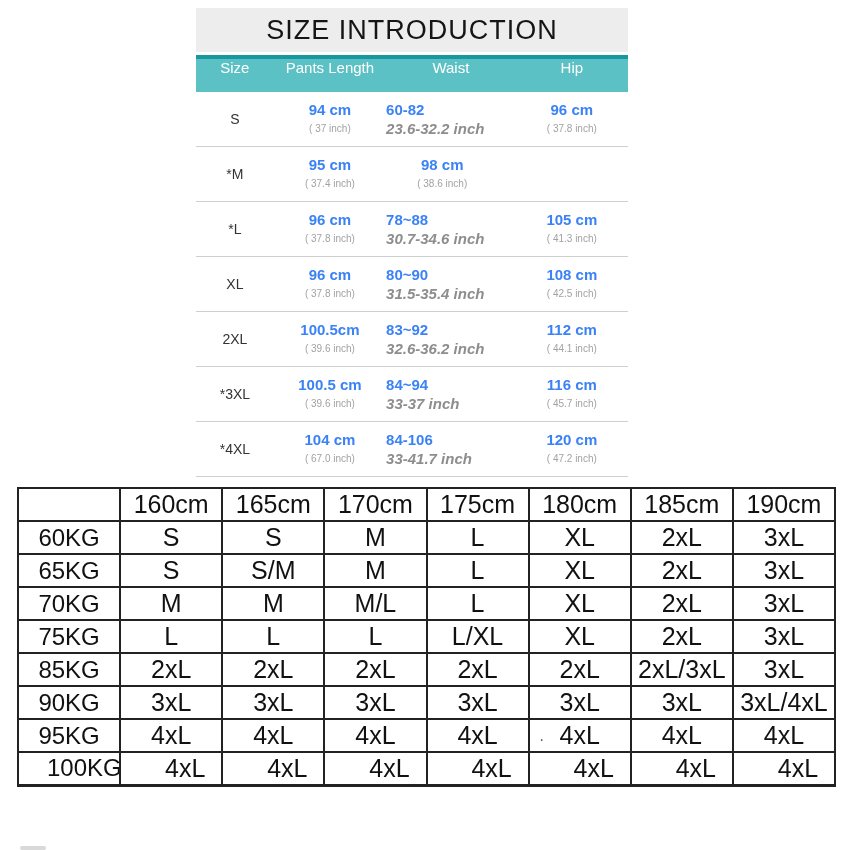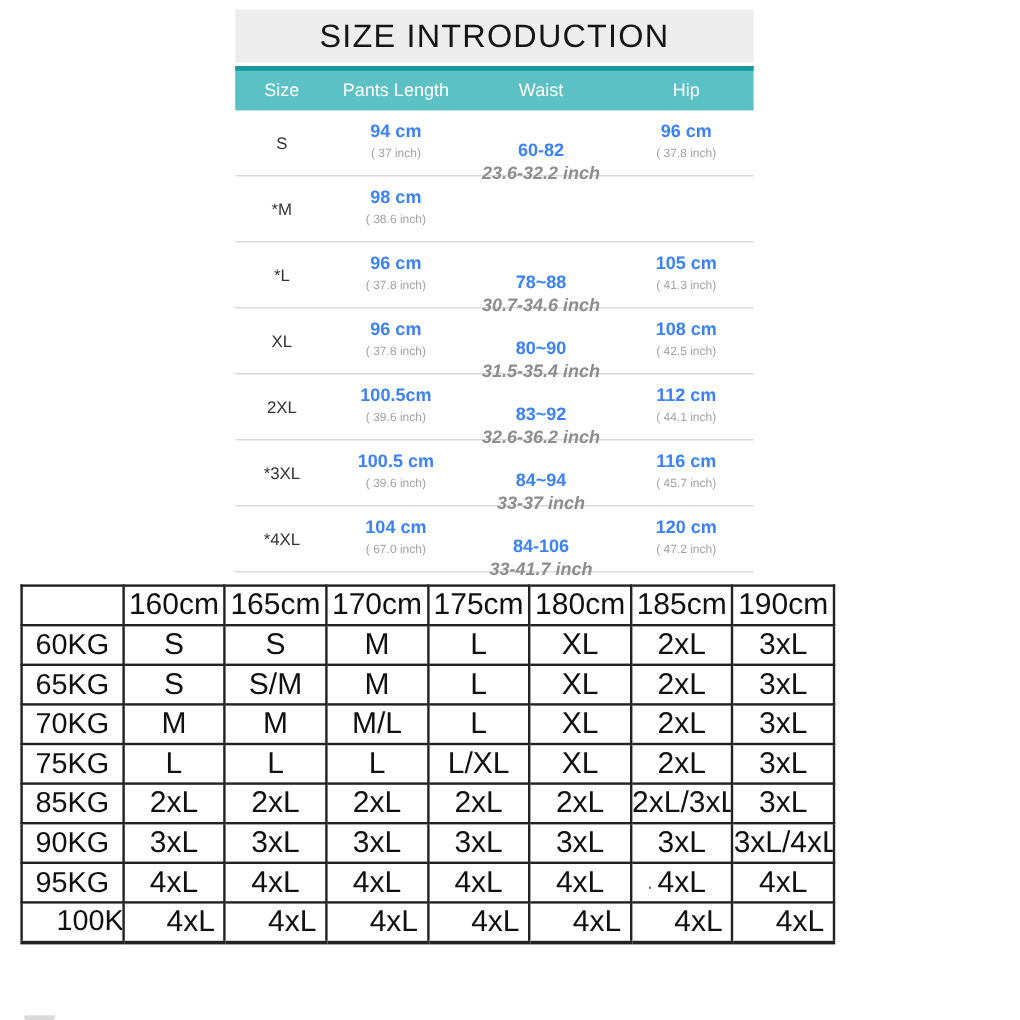--- a/index.html
+++ b/index.html
@@ -11,37 +11,37 @@
   html,body{width:850px;height:850px;background:#ffffff;
     font-family:"Liberation Sans","DejaVu Sans",sans-serif;}
   body{position:relative;overflow:hidden;}
 
   
   .size-intro{position:absolute;left:196px;top:8px;width:432px;}
   .title-bar{height:44px;background:var(--title-bg);text-align:center;
     line-height:44px;font-size:27px;color:#151515;letter-spacing:1px;
     margin-bottom:3px;}
   .intro-head{display:flex;background:var(--teal);border-top:4px solid var(--teal-dark);
-    height:37px;align-items:center;color:#ffffff;font-size:15px;}
+    height:37px;align-items:flex-start;color:#ffffff;font-size:15px;}
   .c1{width:18%;}
   .c2{width:26%;}
   .c3{width:30%;}
   .c4{width:26%;}
   .intro-head div{text-align:center;}
   .srow{display:flex;height:55px;border-bottom:1px solid #cfcfcf;}
   .srow .c1{display:flex;align-items:center;justify-content:center;
     font-size:14px;color:#333;}
   .srow .c2,.srow .c4{text-align:center;padding-top:8px;}
-  .srow .c3{text-align:center;padding-top:24px;}
+  .srow .c3{text-align:left;padding-top:8px;}
   .v{font-size:15px;font-weight:bold;color:#3b82f6;line-height:19px;}
   .sub{font-size:10px;color:#a2a2a2;line-height:19px;}
   .wsub{font-size:15px;color:#8d8d8d;font-weight:bold;font-style:italic;}
 
   
-  .size-matrix{position:absolute;left:17px;top:487px;width:679px;}
+  .size-matrix{position:absolute;left:17px;top:487px;width:819px;}
   .size-matrix table{width:100%;border-collapse:collapse;table-layout:fixed;}
   .size-matrix th,.size-matrix td{border:2px solid #222222;height:33px;
     text-align:center;vertical-align:middle;font-weight:normal;
     font-size:25px;color:#111;padding:0;white-space:nowrap;overflow:hidden;}
   .size-matrix tr:last-child td{border-bottom-width:3px;padding-left:28px;}
   .size-matrix td.wcell{font-size:24px;}
 
   
   .stray-dot{position:absolute;left:539px;top:731px;font-size:16px;color:#5a5a5a;}
   .smudge{position:absolute;left:20px;top:846px;width:26px;height:4px;
@@ -71,20 +71,24 @@
         <div class="sub wsub">23.6-32.2 inch</div>
       </div>
     <div class="c4">
         <div class="v">96 cm</div>
         <div class="sub">( 37.8 inch)</div>
       </div>
   </div>
 
   <div class="srow">
     <div class="c1">*M</div>
+    <div class="c2">
+        <div class="v">95 cm</div>
+        <div class="sub">( 37.4 inch)</div>
+      </div>
     <div class="c4">
         <div class="v">98 cm</div>
         <div class="sub">( 38.6 inch)</div>
       </div>
   </div>
 
   <div class="srow">
     <div class="c1">*L</div>
     <div class="c2">
         <div class="v">96 cm</div>

